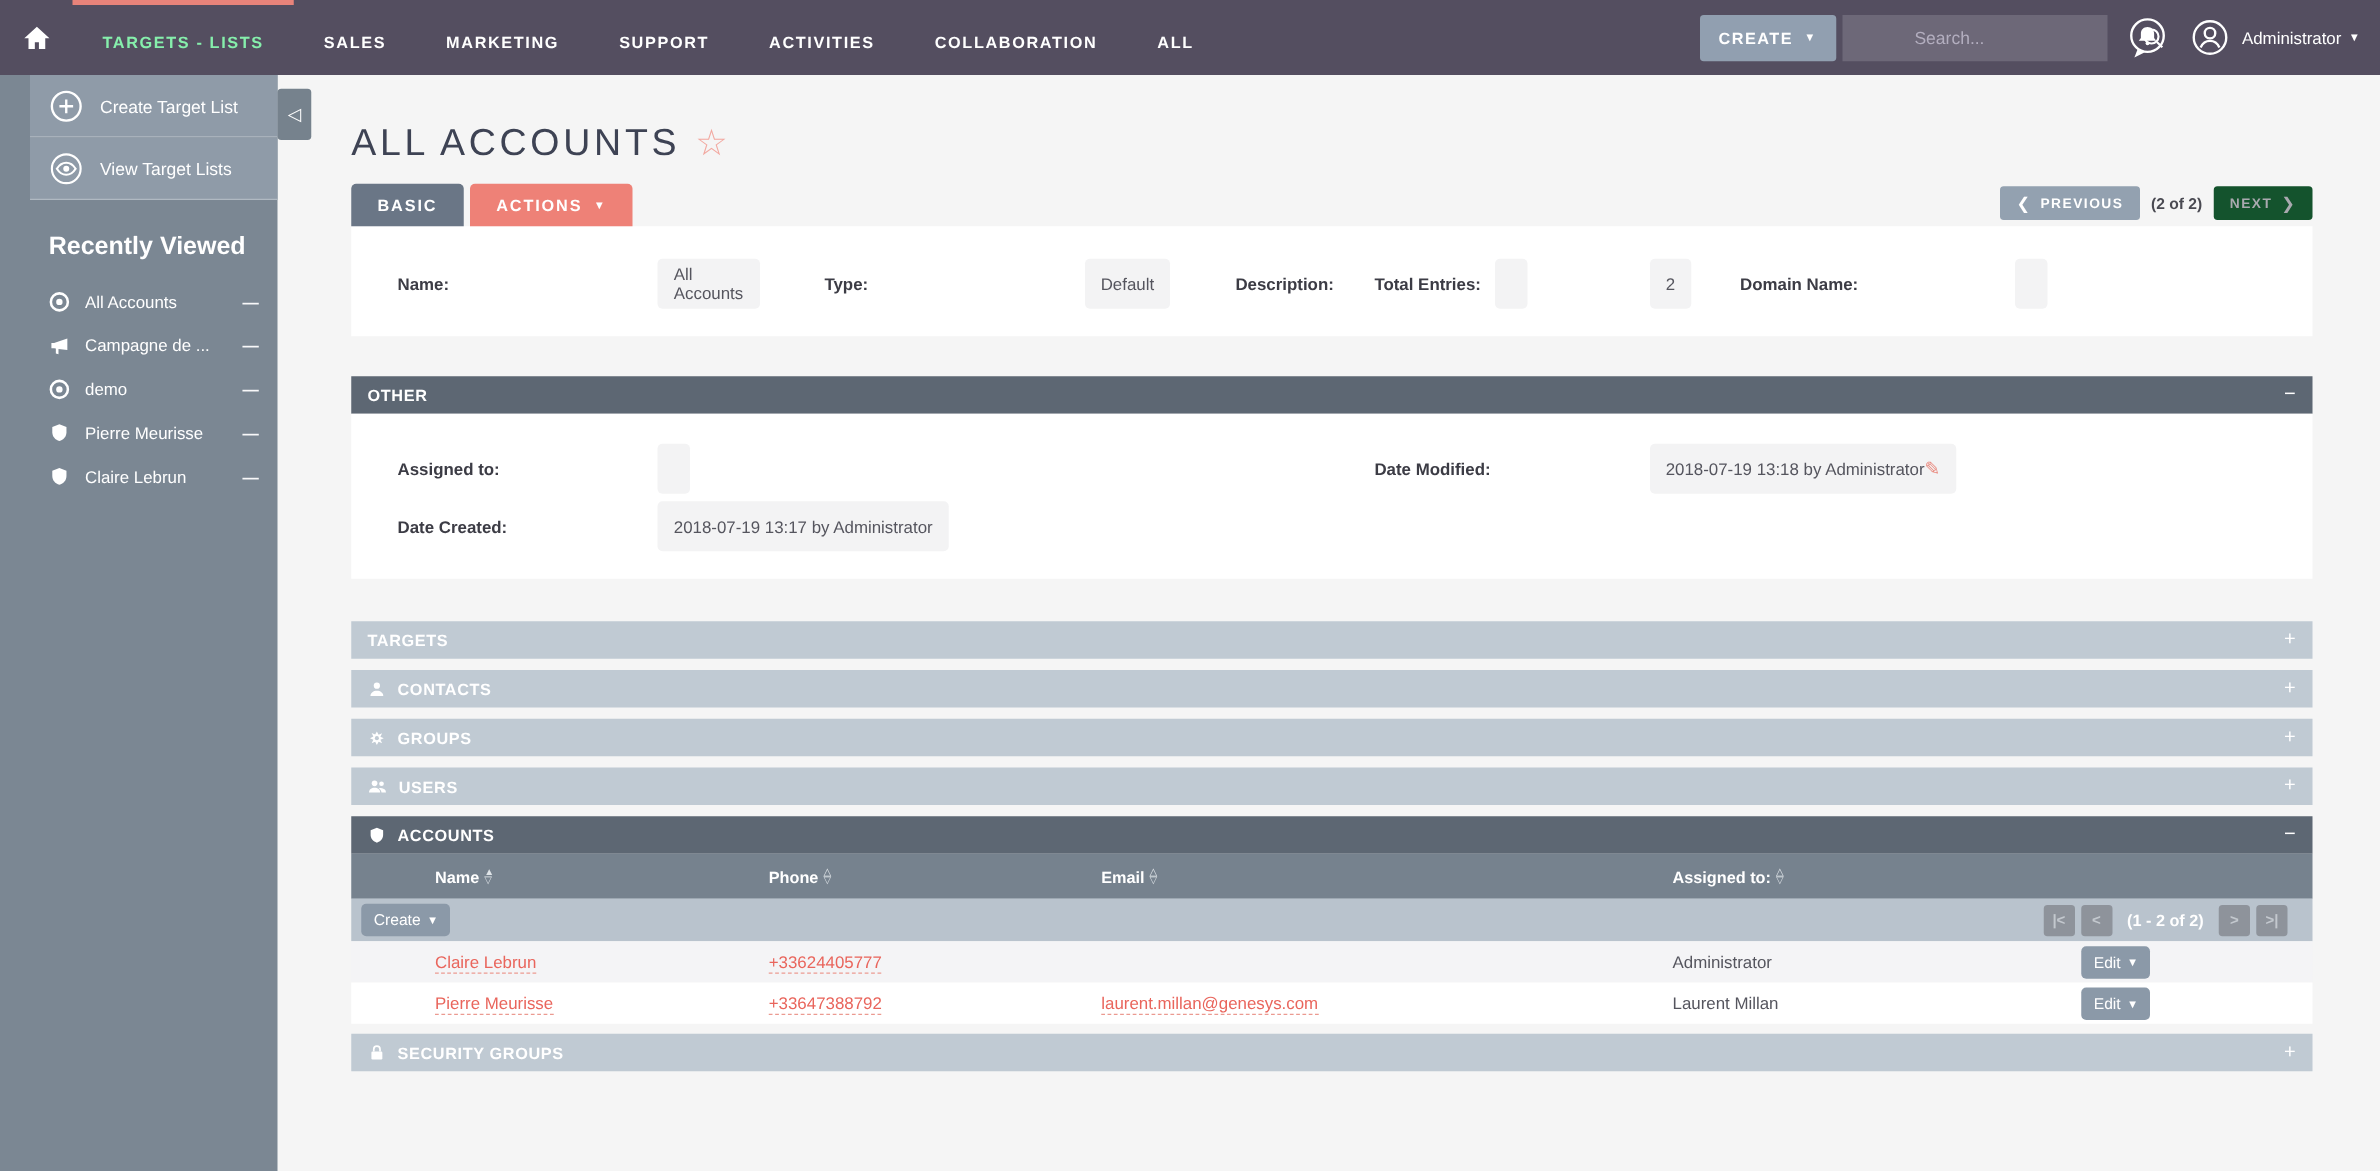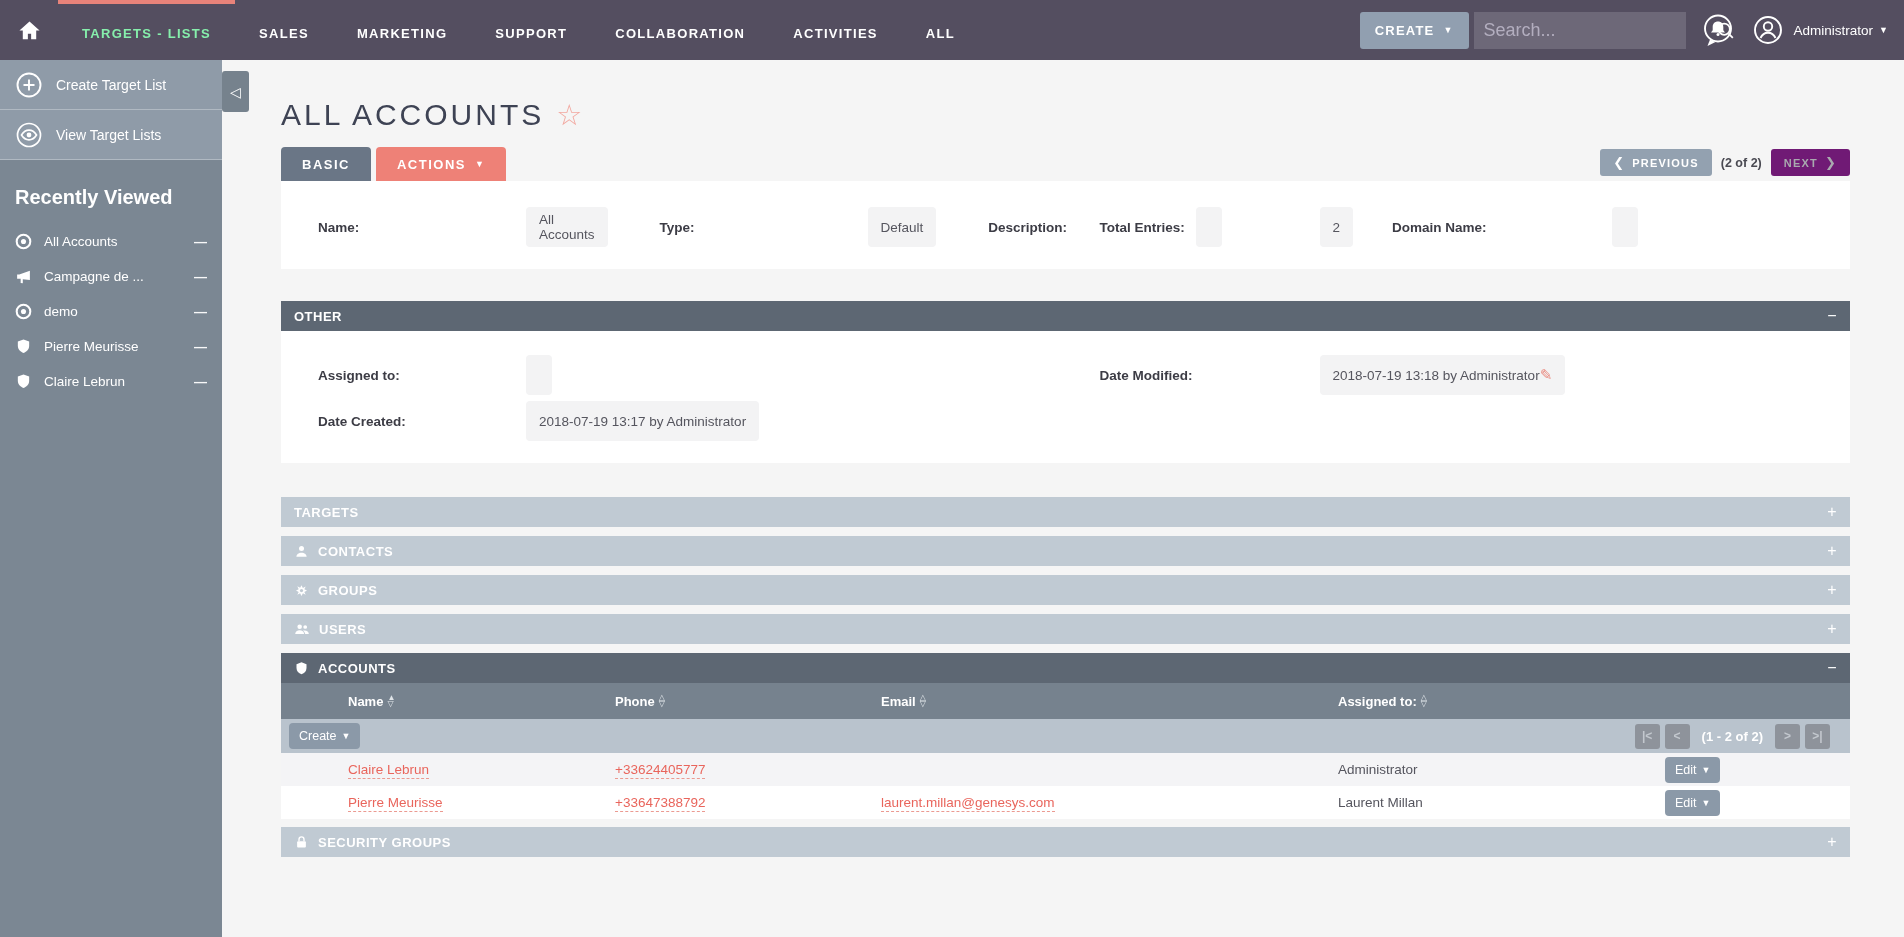--- a/index.html
+++ b/index.html
@@ -10,31 +10,31 @@
   .topnav { height:60px; background:#544e60; display:flex; align-items:center; }
   .home-btn { width:58px; height:60px; display:flex; align-items:center; justify-content:center; cursor:pointer; }
   .nav-item { color:#fff; font-size:13px; font-weight:600; letter-spacing:1.3px; height:60px; line-height:60px;
               padding:0 24px; cursor:pointer; border-top:4px solid transparent; }
   .nav-item.active { color:#86efac; border-top:4px solid #e8837a; }
   .topnav-right { margin-left:auto; display:flex; align-items:center; padding-right:16px; }
   .create-btn { background:#919fb0; color:#fff; font-size:13px; font-weight:600; letter-spacing:1.2px;
                 height:37px; padding:0 15px; border-radius:3px; display:flex; align-items:center; gap:9px; cursor:pointer; }
   .caret { font-size:9px; }
   .search-wrap { background:#6d6878; height:37px; width:212px; margin-left:5px; display:flex; align-items:center; padding:0 10px; }
-  .search-wrap input { background:transparent; border:none; outline:none; color:#cfccd6; font-size:18px; flex:1;
-                       font-family:inherit; }
+  .search-wrap input { background:transparent; border:none; outline:none; color:#cfccd6; font-size:14px; flex:1;
+                       font-family:inherit;margin-left:48px; }
   .search-wrap input::placeholder { color:#b3aebf; }
   .icon-btn { margin-left:14px; cursor:pointer; display:flex; }
   .admin-wrap { display:flex; align-items:center; gap:6px; margin-left:8px; color:#fff; font-size:13.5px; cursor:pointer; }
 
   
   .app { display:flex; height:877px; position:relative; }
 
   
-  .sidebar { width:222px; background:#7b8793; flex-shrink:0; display:flex; flex-direction:column; }
+  .sidebar { width:222px; background:#7b8793; flex-shrink:0; display:flex; flex-direction:column;padding-left:24px; }
   .sidebar-action { background:#8f9ba8; height:50px; display:flex; align-items:center; gap:13px; padding:0 15px;
                     color:#fff; font-size:14px; border-bottom:1px solid rgba(255,255,255,0.3); cursor:pointer; }
   .collapse-btn { position:absolute; left:222px; top:11px; width:27px; height:41px; background:#76828d;
                   border-radius:3px; color:#fff; display:flex; align-items:center; justify-content:center;
                   font-size:14px; cursor:pointer; }
   .rv-title { color:#fff; font-weight:700; font-size:20px; padding:26px 15px 15px; }
   .rv-item { display:flex; align-items:center; gap:12px; padding:9px 15px; color:#fff; font-size:13.5px; cursor:pointer; }
   .rv-dash { margin-left:auto; font-weight:700; font-size:13px; opacity:.95; cursor:pointer; }
 
   
@@ -45,21 +45,21 @@
 
   .actions-row { display:flex; align-items:flex-end; margin-top:15px; }
   .tab-btn { height:34px; padding:0 21px; border-radius:4px 4px 0 0; font-size:13px; font-weight:600;
              letter-spacing:1.5px; color:#fff; display:flex; align-items:center; gap:9px; cursor:pointer; }
   .tab-basic { background:#6a7686; margin-right:5px; }
   .tab-actions { background:#ee8177; }
   .record-nav { margin-left:auto; display:flex; align-items:center; gap:9px; padding-bottom:5px; }
   .pg-btn { height:27px; border-radius:3px; font-size:11px; font-weight:700; letter-spacing:1.2px;
             display:flex; align-items:center; gap:7px; padding:0 13px; color:#fff; cursor:pointer; }
   .pg-prev { background:#93a1b0; }
-  .pg-next { background:#701a75; color:#a9a9af; cursor:default; }
+  .pg-next { background:#14532d; color:#a9a9af; cursor:default; }
   .pg-pos { font-size:12.5px; color:#4a4a52; font-weight:600; }
 
   .card { background:#fff; }
   .card-detail { padding:26px 0 22px; }
   .fields-grid { display:flex; }
   .fcol { width:50%; display:flex; gap:5px; }
   .field-row { display:flex; align-items:center; min-height:40px; }
   .field-label { width:245px; padding-left:37px; font-size:13.5px; font-weight:700; color:#3c3c45; flex-shrink:0; }
   .fcol-right .field-label { width:254px; padding-left:34px; }
   .field-value { flex:1; background:#f3f3f4; border-radius:4px; min-height:40px; display:flex; align-items:center;
@@ -104,22 +104,22 @@
     <span style="display:flex">
       <svg width="23" height="23" viewBox="0 0 24 24">
           <path d="M12 2.5 1.5 12H5v9h5.3v-5.6h3.4V21H19v-9h3.5z" fill="#fff"></path>
         </svg>
     </span>
   </div>
   <div class="nav-item active">TARGETS - LISTS</div>
   <div class="nav-item">SALES</div>
   <div class="nav-item">MARKETING</div>
   <div class="nav-item">SUPPORT</div>
+  <div class="nav-item">ACTIVITIES</div>
   <div class="nav-item">COLLABORATION</div>
-  <div class="nav-item">ACTIVITIES</div>
   <div class="nav-item">ALL</div>
 
   <div class="topnav-right">
     <div class="create-btn">
       <span>CREATE</span>
       <span class="caret">▼</span>
     </div>
     <div class="search-wrap">
       <input type="text" placeholder="Search..." style="">
       <span style="display:flex">

